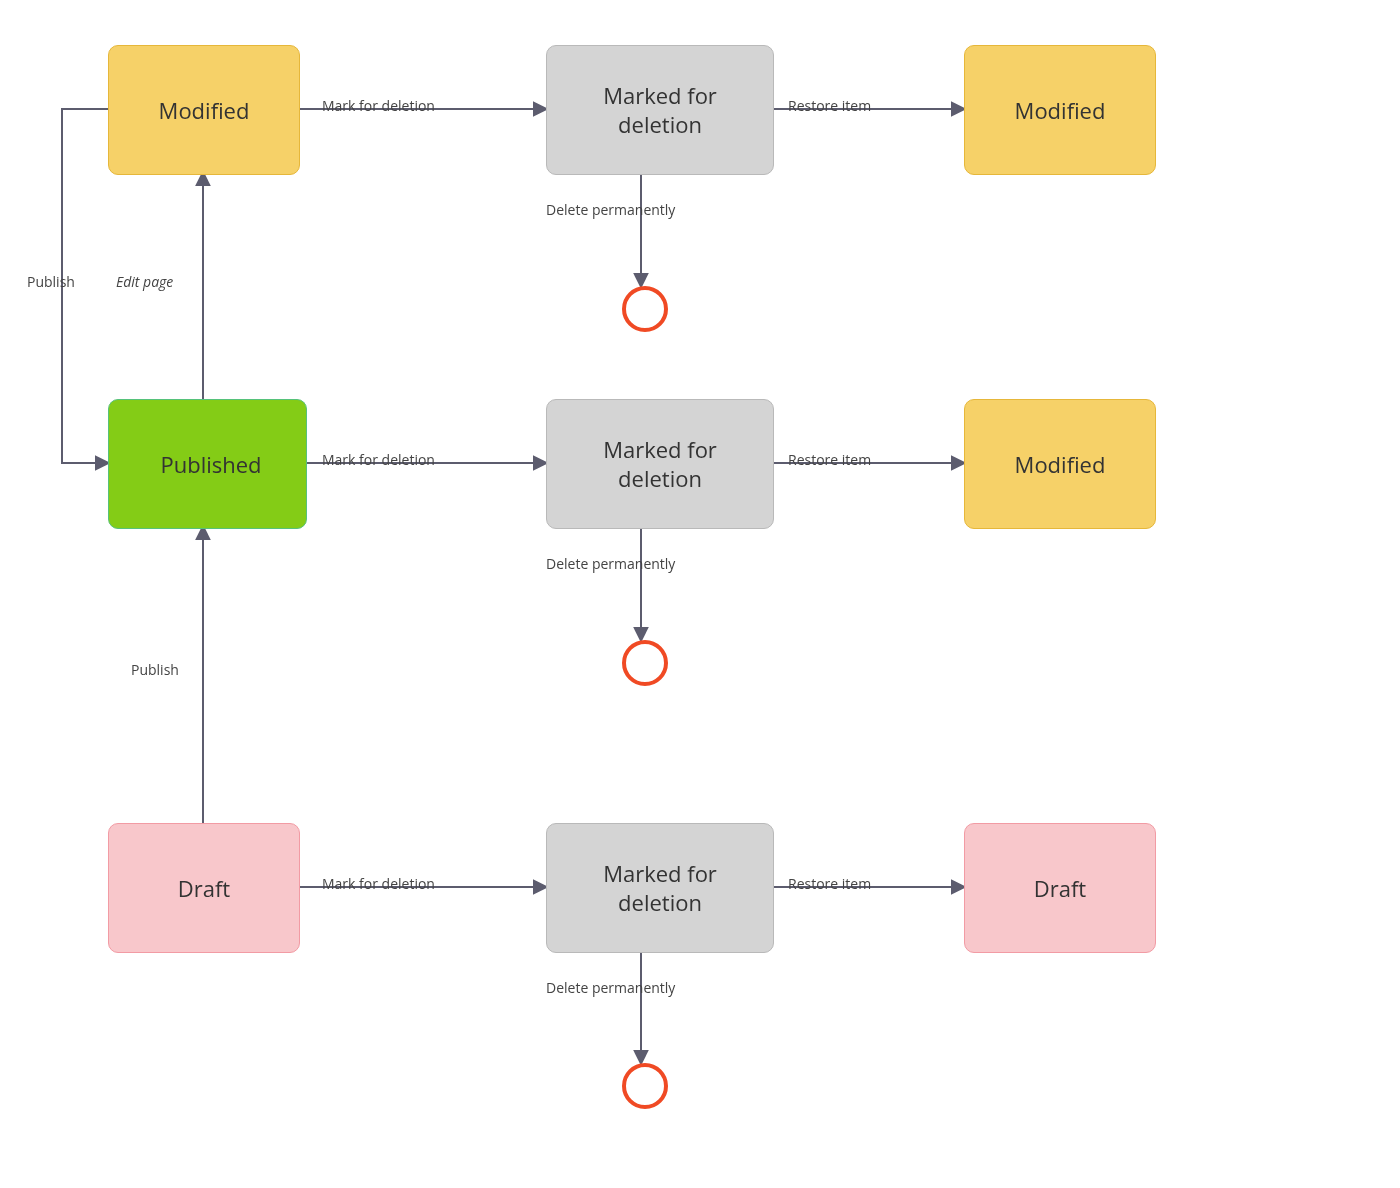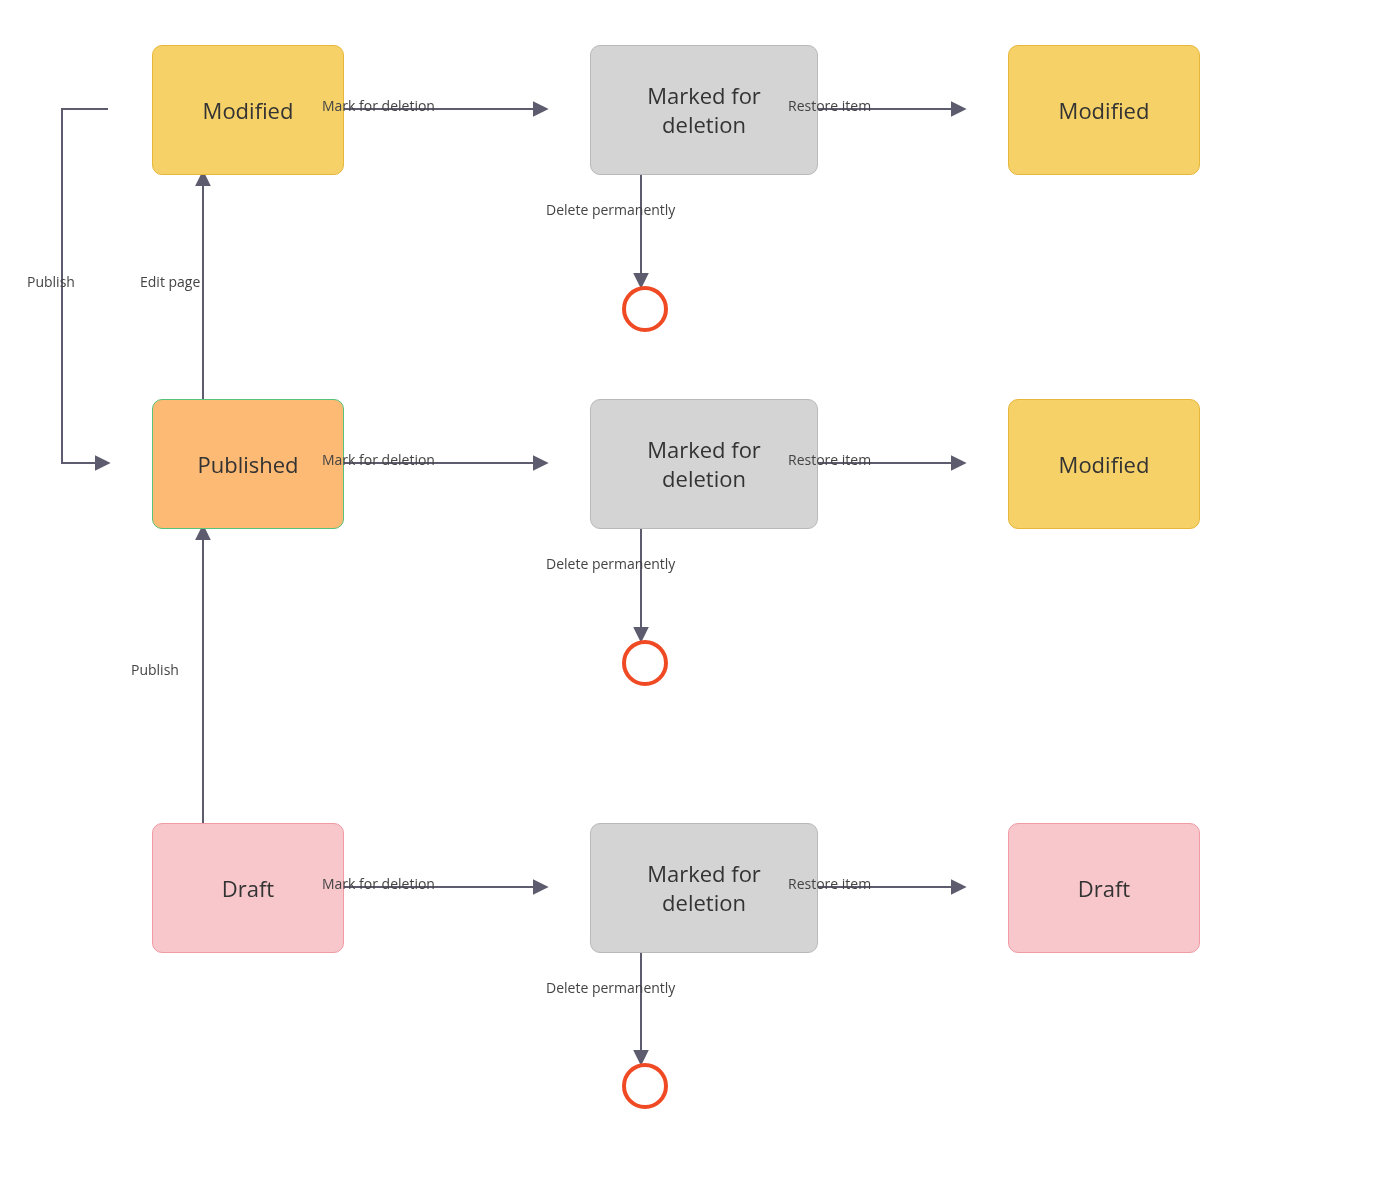--- a/index.html
+++ b/index.html
@@ -1,18 +1,18 @@
 <!DOCTYPE html>
 <html><head>
 <meta charset="utf-8">
 <style>
   html,body{margin:0;padding:0;background:#fff;font-family:"Open Sans","Segoe UI",Arial,sans-serif;}
   #stage{position:relative;width:1400px;height:1188px;}
   .node{position:absolute;display:flex;align-items:center;justify-content:center;text-align:center;
-        border-radius:10px;font-size:22px;color:#333;line-height:1.3;border:1.5px solid;margin-left:44px;}
+        border-radius:10px;font-size:22px;color:#333;line-height:1.3;border:1.5px solid;}
   .terminal{position:absolute;width:38px;height:38px;border:4px solid;border-radius:50%;background:#fff;}
   .edge-label{position:absolute;font-size:14px;color:#444;text-align:center;white-space:nowrap;}
   svg.overlay{position:absolute;left:0;top:0;pointer-events:none;}
 </style>
 </head>
 <body>
 <div id="stage">
 
 <svg class="overlay" id="edges-svg" width="1400" height="1188">
       <defs>
@@ -37,21 +37,21 @@
 <div class="node" id="n-modified1" style="left: 108px; top: 45px; width: 190px; height: 128px; background: rgb(246, 209, 104); border-color: rgb(230, 183, 58);">
       <span>Modified</span>
     </div>
 <div class="node" id="n-markedA" style="left: 546px; top: 45px; width: 190px; height: 128px; background: rgb(212, 212, 212); border-color: rgb(185, 185, 185); padding: 0px 18px;">
       <span>Marked for deletion</span>
     </div>
 <div class="node" id="n-modifiedA2" style="left: 964px; top: 45px; width: 190px; height: 128px; background: rgb(246, 209, 104); border-color: rgb(230, 183, 58);">
       <span>Modified</span>
     </div>
 
-<div class="node" id="n-published" style="left: 108px; top: 399px; width: 190px; height: 128px; background: #fdba74; border-color: rgb(86, 194, 122);">
+<div class="node" id="n-published" style="left: 108px; top: 399px; width: 190px; height: 128px; background: #84cc16; border-color: rgb(86, 194, 122); padding-left: 7px;">
       <span>Published</span>
     </div>
 <div class="node" id="n-markedB" style="left: 546px; top: 399px; width: 190px; height: 128px; background: rgb(212, 212, 212); border-color: rgb(185, 185, 185); padding: 0px 18px;">
       <span>Marked for deletion</span>
     </div>
 <div class="node" id="n-modifiedB2" style="left: 964px; top: 399px; width: 190px; height: 128px; background: rgb(246, 209, 104); border-color: rgb(230, 183, 58);">
       <span>Modified</span>
     </div>
 
 <div class="node" id="n-draft" style="left: 108px; top: 823px; width: 190px; height: 128px; background: rgb(248, 199, 203); border-color: rgb(242, 155, 164);">
@@ -64,21 +64,21 @@
       <span>Draft</span>
     </div>
 
 <div class="terminal" id="t-termA" style="left: 622px; top: 286px; border-color: rgb(240, 74, 36);"></div>
 <div class="terminal" id="t-termB" style="left: 622px; top: 640px; border-color: rgb(240, 74, 36);"></div>
 <div class="terminal" id="t-termC" style="left: 622px; top: 1063px; border-color: rgb(240, 74, 36);"></div>
 
 <div class="edge-label" id="lbl-e_mod_markA" style="left: 322px; top: 96px;">Mark for deletion</div>
 <div class="edge-label" id="lbl-e_markA_mod2" style="left: 788px; top: 96px;">Restore item</div>
 <div class="edge-label" id="lbl-e_markA_termA" style="left: 546px; top: 200px;">Delete permanently</div>
-<div class="edge-label" id="lbl-e_pub_mod" style="left: 140px; top: 272px;">Edit page</div>
+<div class="edge-label" id="lbl-e_pub_mod" style="left: 116px; top: 272px; font-style: italic;">Edit page</div>
 <div class="edge-label" id="lbl-e_mod_pub_loop" style="left: 27px; top: 272px;">Publish</div>
 <div class="edge-label" id="lbl-e_pub_markB" style="left: 322px; top: 450px;">Mark for deletion</div>
 <div class="edge-label" id="lbl-e_markB_mod2" style="left: 788px; top: 450px;">Restore item</div>
 <div class="edge-label" id="lbl-e_markB_termB" style="left: 546px; top: 554px;">Delete permanently</div>
 <div class="edge-label" id="lbl-e_draft_pub" style="left: 131px; top: 660px;">Publish</div>
 <div class="edge-label" id="lbl-e_draft_markC" style="left: 322px; top: 874px;">Mark for deletion</div>
 <div class="edge-label" id="lbl-e_markC_draft2" style="left: 788px; top: 874px;">Restore item</div>
 <div class="edge-label" id="lbl-e_markC_termC" style="left: 546px; top: 978px;">Delete permanently</div>
 
 </div>

